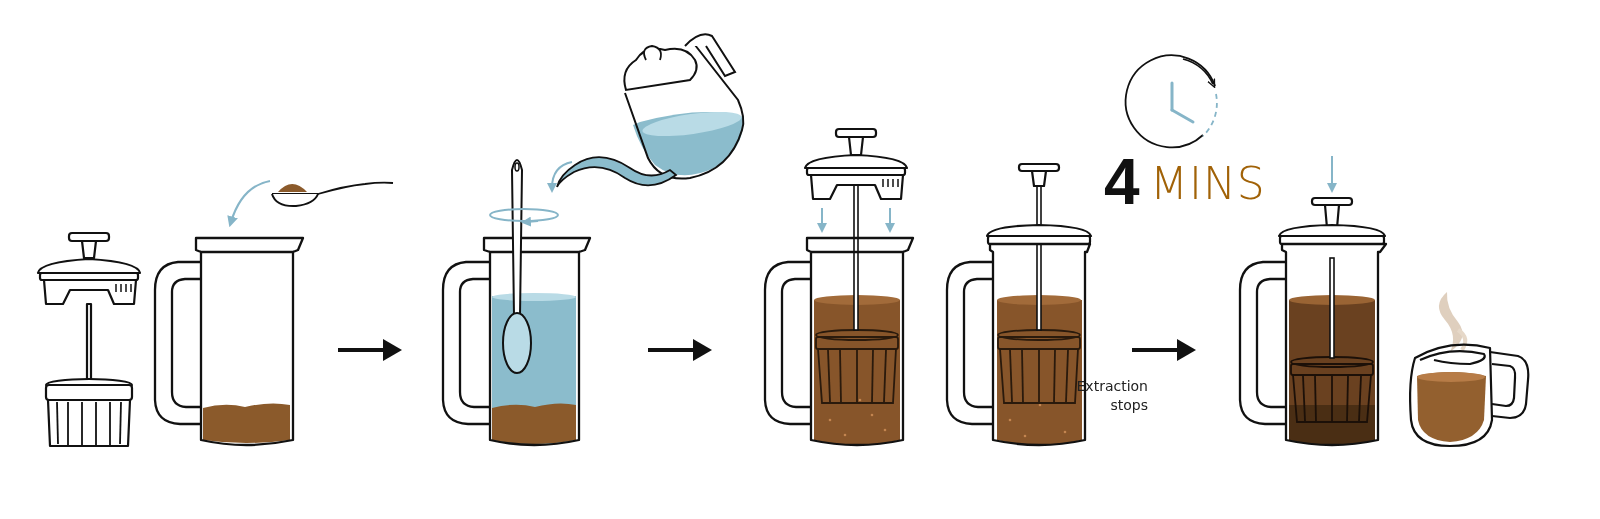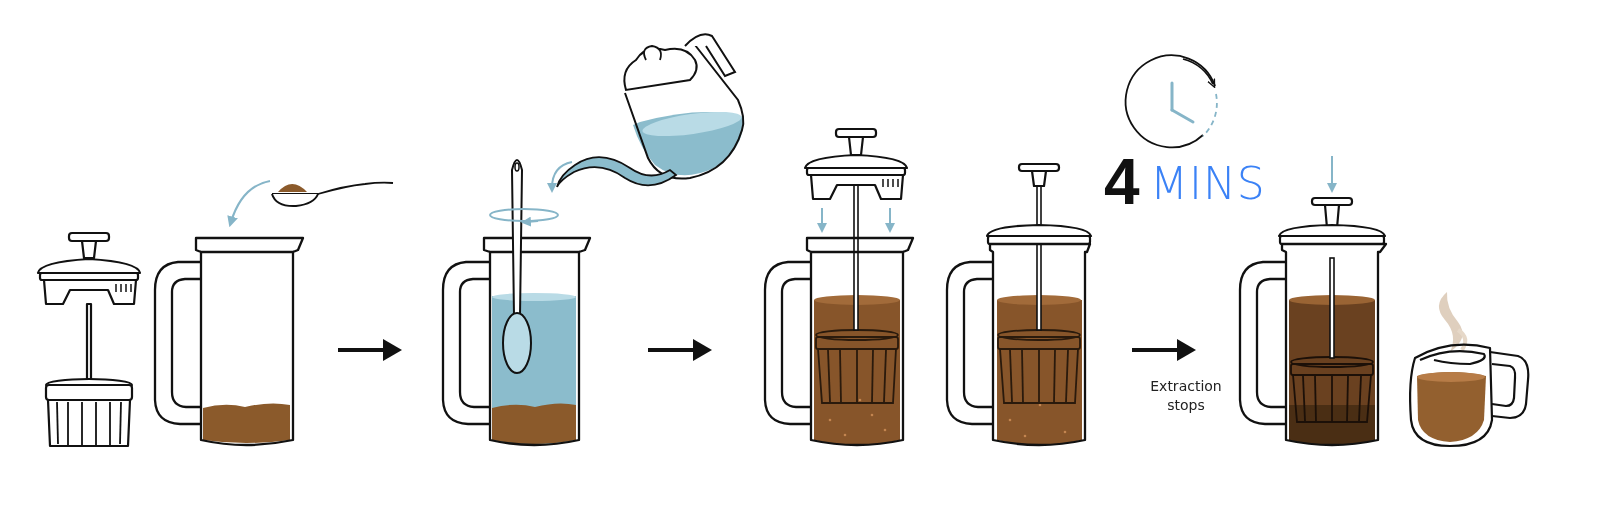--- a/index.html
+++ b/index.html
@@ -1,20 +1,20 @@
 <!DOCTYPE html>
 <html><head>
 <meta charset="utf-8">
 <style>
   html, body { margin: 0; padding: 0; background: #ffffff; }
   body { width: 1600px; height: 519px; position: relative; overflow: hidden; font-family: "DejaVu Sans", sans-serif; }
   svg.scene { position: absolute; left: 0; top: 0; }
   .time-num { position: absolute; left: 1104px; top: 150px; font-family: "Liberation Sans", sans-serif; font-weight: 900; font-size: 64px; line-height: 64px; color: #111; }
-  .time-unit { position: absolute; left: 1150px; top: 158px; font-family: "DejaVu Sans", sans-serif; font-weight: 200; font-size: 44px; line-height: 52px; color: #3b82f6; letter-spacing: 1px; }
-  .caption { position: absolute; left: 1136px; top: 377px; width: 100px; font-family: "DejaVu Sans", sans-serif; font-size: 14px; line-height: 19px; color: #222; text-align: center; }
+  .time-unit { position: absolute; left: 1150px; top: 158px; font-family: "DejaVu Sans", sans-serif; font-weight: 200; font-size: 44px; line-height: 52px; color: #a16207; letter-spacing: 1px; }
+  .caption { position: absolute; left: 1048px; top: 377px; width: 100px; font-family: "DejaVu Sans", sans-serif; font-size: 14px; line-height: 19px; color: #222; text-align: right; }
 </style>
 </head>
 <body>
 
 <svg class="scene" width="1600" height="519" viewBox="0 0 1600 519" xmlns="http://www.w3.org/2000/svg">
   <defs>
     <marker id="bluehead" viewBox="0 0 10 10" refX="5" refY="5" markerWidth="5" markerHeight="5" orient="auto-start-reverse">
       <path d="M0,0 L10,5 L0,10 z" fill="#86b5c8"></path>
     </marker>
     <marker id="blackhead" viewBox="0 0 10 10" refX="5" refY="5" markerWidth="5" markerHeight="5" orient="auto">

